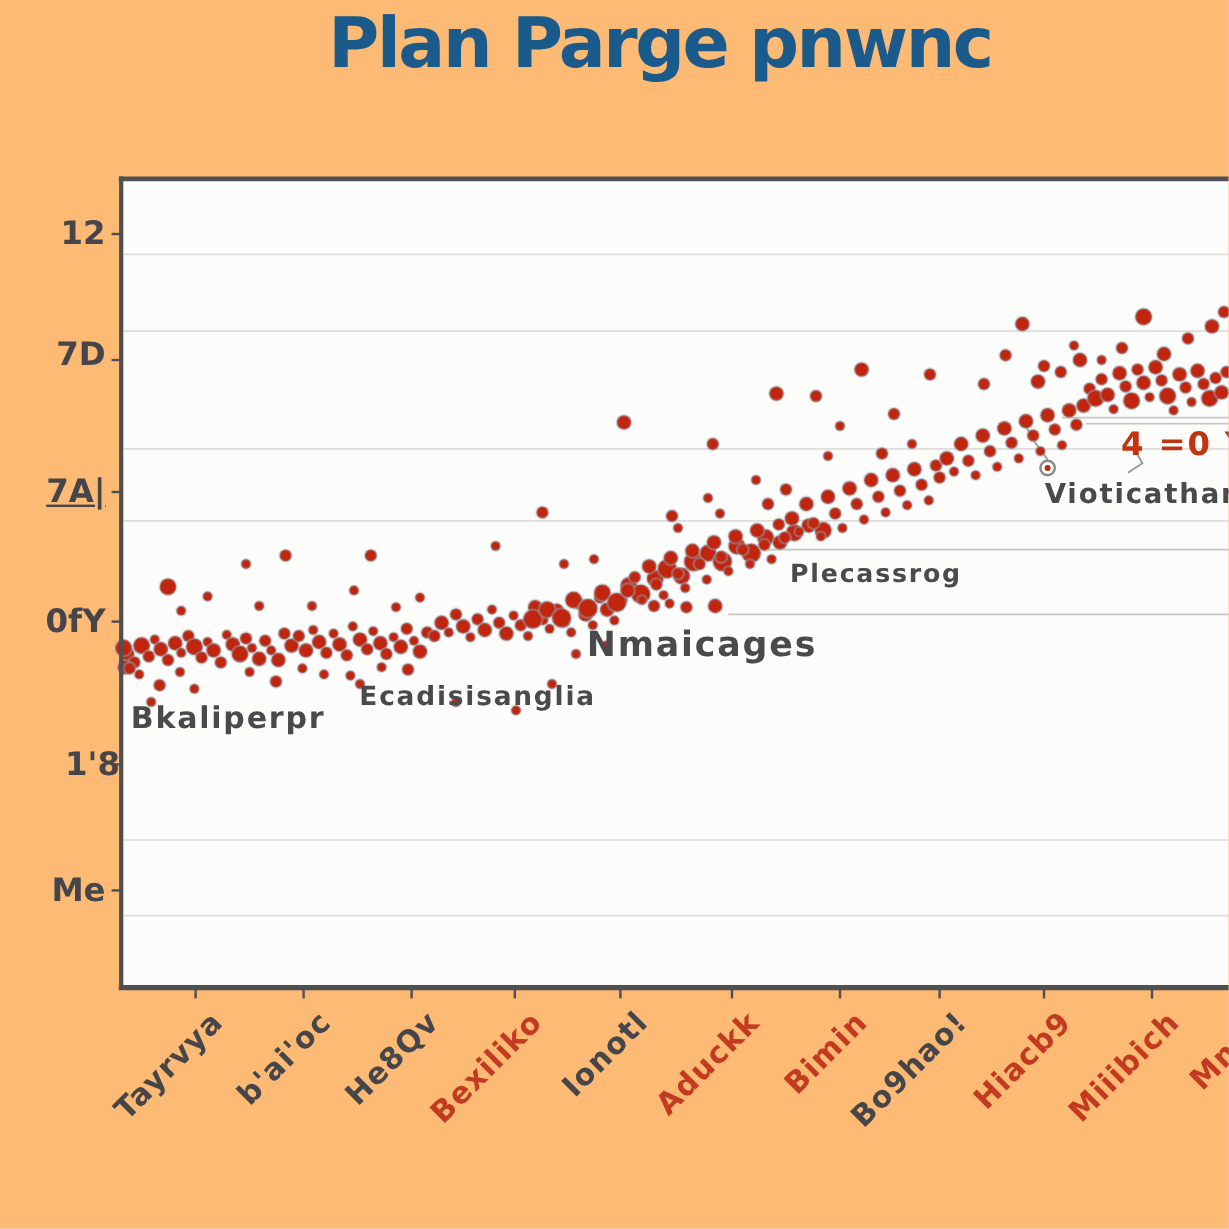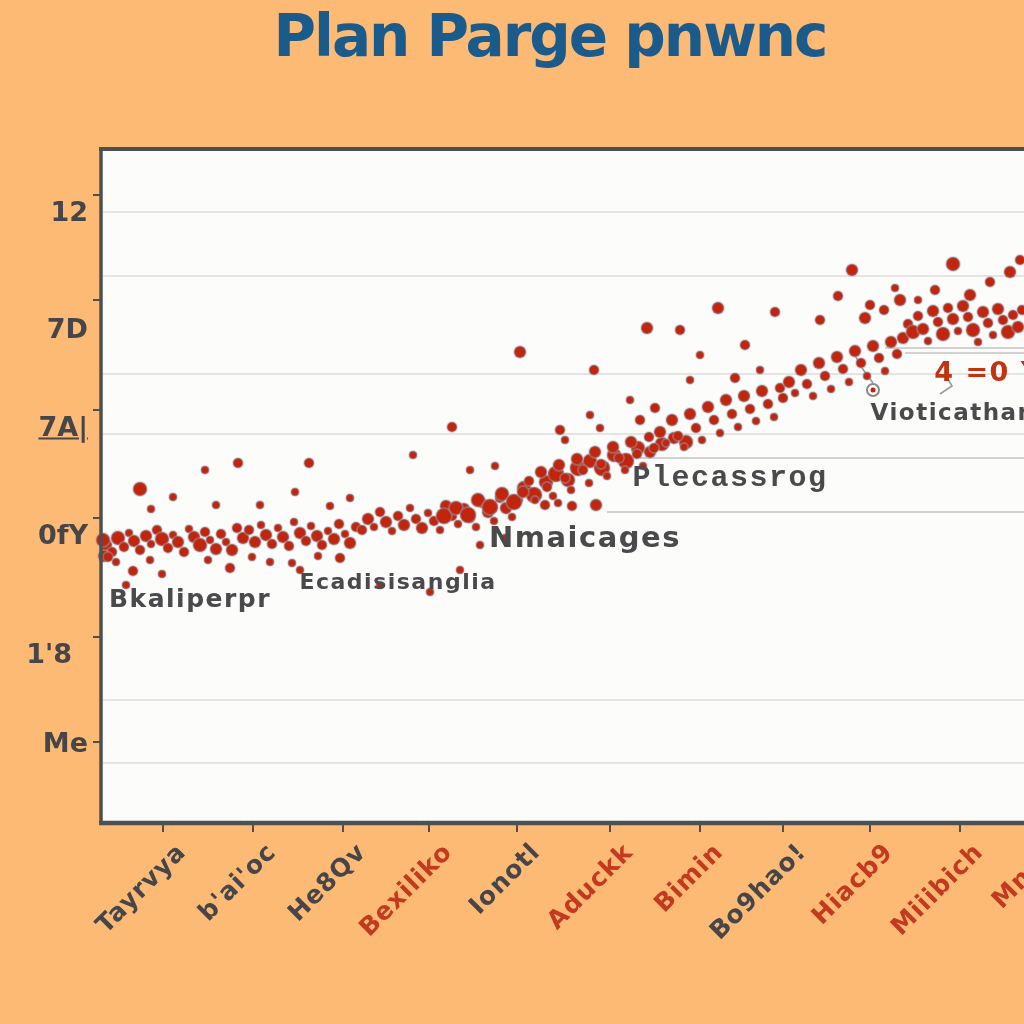--- a/index.html
+++ b/index.html
@@ -9,21 +9,21 @@
     font-family:"DejaVu Sans","Liberation Sans",sans-serif;
   }
   .title{
     position:absolute;top:0;left:0;width:100%;margin:0;
     padding:2px 0 0 46px;box-sizing:border-box;text-align:center;
     font-size:58px;font-weight:bold;letter-spacing:-2px;white-space:nowrap;
   }
   #chart-svg{position:absolute;left:0;top:0;}
   .ylab{
     position:absolute;transform:translate(-100%,-50%);
-    font-size:27px;font-weight:600;white-space:nowrap;margin-top:16px;
+    font-size:27px;font-weight:600;white-space:nowrap;
   }
   .xlab{
     position:absolute;transform-origin:100% 0%;
     transform:translate(-100%,0) rotate(-45deg);
     font-size:25px;font-weight:600;white-space:nowrap;letter-spacing:1px;
   }
   .ann{
     position:absolute;transform:translate(-50%,-50%);
     font-weight:600;letter-spacing:1.5px;white-space:nowrap;
   }
@@ -321,40 +321,40 @@
       <line x1="429" y1="823" x2="429" y2="832" stroke="#4e4f52" stroke-width="2"></line>
       <line x1="517" y1="823" x2="517" y2="832" stroke="#4e4f52" stroke-width="2"></line>
       <line x1="610" y1="823" x2="610" y2="832" stroke="#4e4f52" stroke-width="2"></line>
       <line x1="700" y1="823" x2="700" y2="832" stroke="#4e4f52" stroke-width="2"></line>
       <line x1="783" y1="823" x2="783" y2="832" stroke="#4e4f52" stroke-width="2"></line>
       <line x1="870" y1="823" x2="870" y2="832" stroke="#4e4f52" stroke-width="2"></line>
       <line x1="960" y1="823" x2="960" y2="832" stroke="#4e4f52" stroke-width="2"></line>
     </svg>
   <div id="y-labels">
       <span class="ylab" style="left: 88px; top: 195px; color: rgb(70, 70, 74);">12</span>
-      <span class="ylab" style="left: 88px; top: 312px; color: rgb(70, 70, 74);">7D</span>
+      <span class="ylab" style="left: 88px; top: 296px; color: rgb(70, 70, 74);">7D</span>
       <span class="ylab" style="left: 88px; top: 410px; color: rgb(70, 70, 74); text-decoration: underline;">7A|</span>
       <span class="ylab" style="left: 88px; top: 518px; color: rgb(70, 70, 74);">0fY</span>
-      <span class="ylab" style="left: 72px; top: 637px; color: rgb(70, 70, 74);">1'8</span>
-      <span class="ylab" style="left: 88px; top: 726px; color: rgb(70, 70, 74);">Me</span>
+      <span class="ylab" style="left: 100px; top: 637px; color: rgb(70, 70, 74);">1'8</span>
+      <span class="ylab" style="left: 88px; top: 742px; color: rgb(70, 70, 74);">Me</span>
     </div>
   <div id="x-labels">
       <span class="xlab" style="left: 171px; top: 837px; color: rgb(70, 70, 74);">Tayrvya</span>
       <span class="xlab" style="left: 261px; top: 837px; color: rgb(70, 70, 74);">b'ai'oc</span>
       <span class="xlab" style="left: 351px; top: 837px; color: rgb(70, 70, 74);">He8Qv</span>
       <span class="xlab" style="left: 437px; top: 837px; color: rgb(194, 58, 32);">Bexiliko</span>
       <span class="xlab" style="left: 525px; top: 837px; color: rgb(70, 70, 74);">Ionotl</span>
       <span class="xlab" style="left: 618px; top: 837px; color: rgb(194, 58, 32);">Aduckk</span>
       <span class="xlab" style="left: 708px; top: 837px; color: rgb(194, 58, 32);">Bimin</span>
       <span class="xlab" style="left: 791px; top: 837px; color: rgb(70, 70, 74);">Bo9hao!</span>
       <span class="xlab" style="left: 878px; top: 837px; color: rgb(194, 58, 32);">Hiacb9</span>
       <span class="xlab" style="left: 968px; top: 837px; color: rgb(194, 58, 32);">Miiibich</span>
       <span class="xlab" style="left: 1042px; top: 837px; color: rgb(194, 58, 32);">Mnav</span>
     </div>
   <div id="annotations">
       <span class="ann" style="left: 190px; top: 598px; font-size: 25px; color: rgb(74, 74, 76);">Bkaliperpr</span>
       <span class="ann" style="left: 398px; top: 581px; font-size: 22px; color: rgb(74, 74, 76);">Ecadisisanglia</span>
       <span class="ann" style="left: 585px; top: 537px; font-size: 29px; color: rgb(74, 74, 76);">Nmaicages</span>
-      <span class="ann" style="left: 730px; top: 478px; font-size: 30px; color: rgb(74, 74, 76); font-family: Liberation Mono, monospace;">Plecassrog</span>
+      <span class="ann" style="left: 730px; top: 478px; font-size: 21px; color: rgb(74, 74, 76);">Plecassrog</span>
       <span class="ann" style="left: 962px; top: 412px; font-size: 23px; color: rgb(74, 74, 76);">Vioticathang</span>
       <span class="ann" style="left: 988px; top: 371px; font-size: 27px; color: rgb(194, 52, 15);">4 =0 Y</span>
     </div>
 </div>
 
 </body></html>

